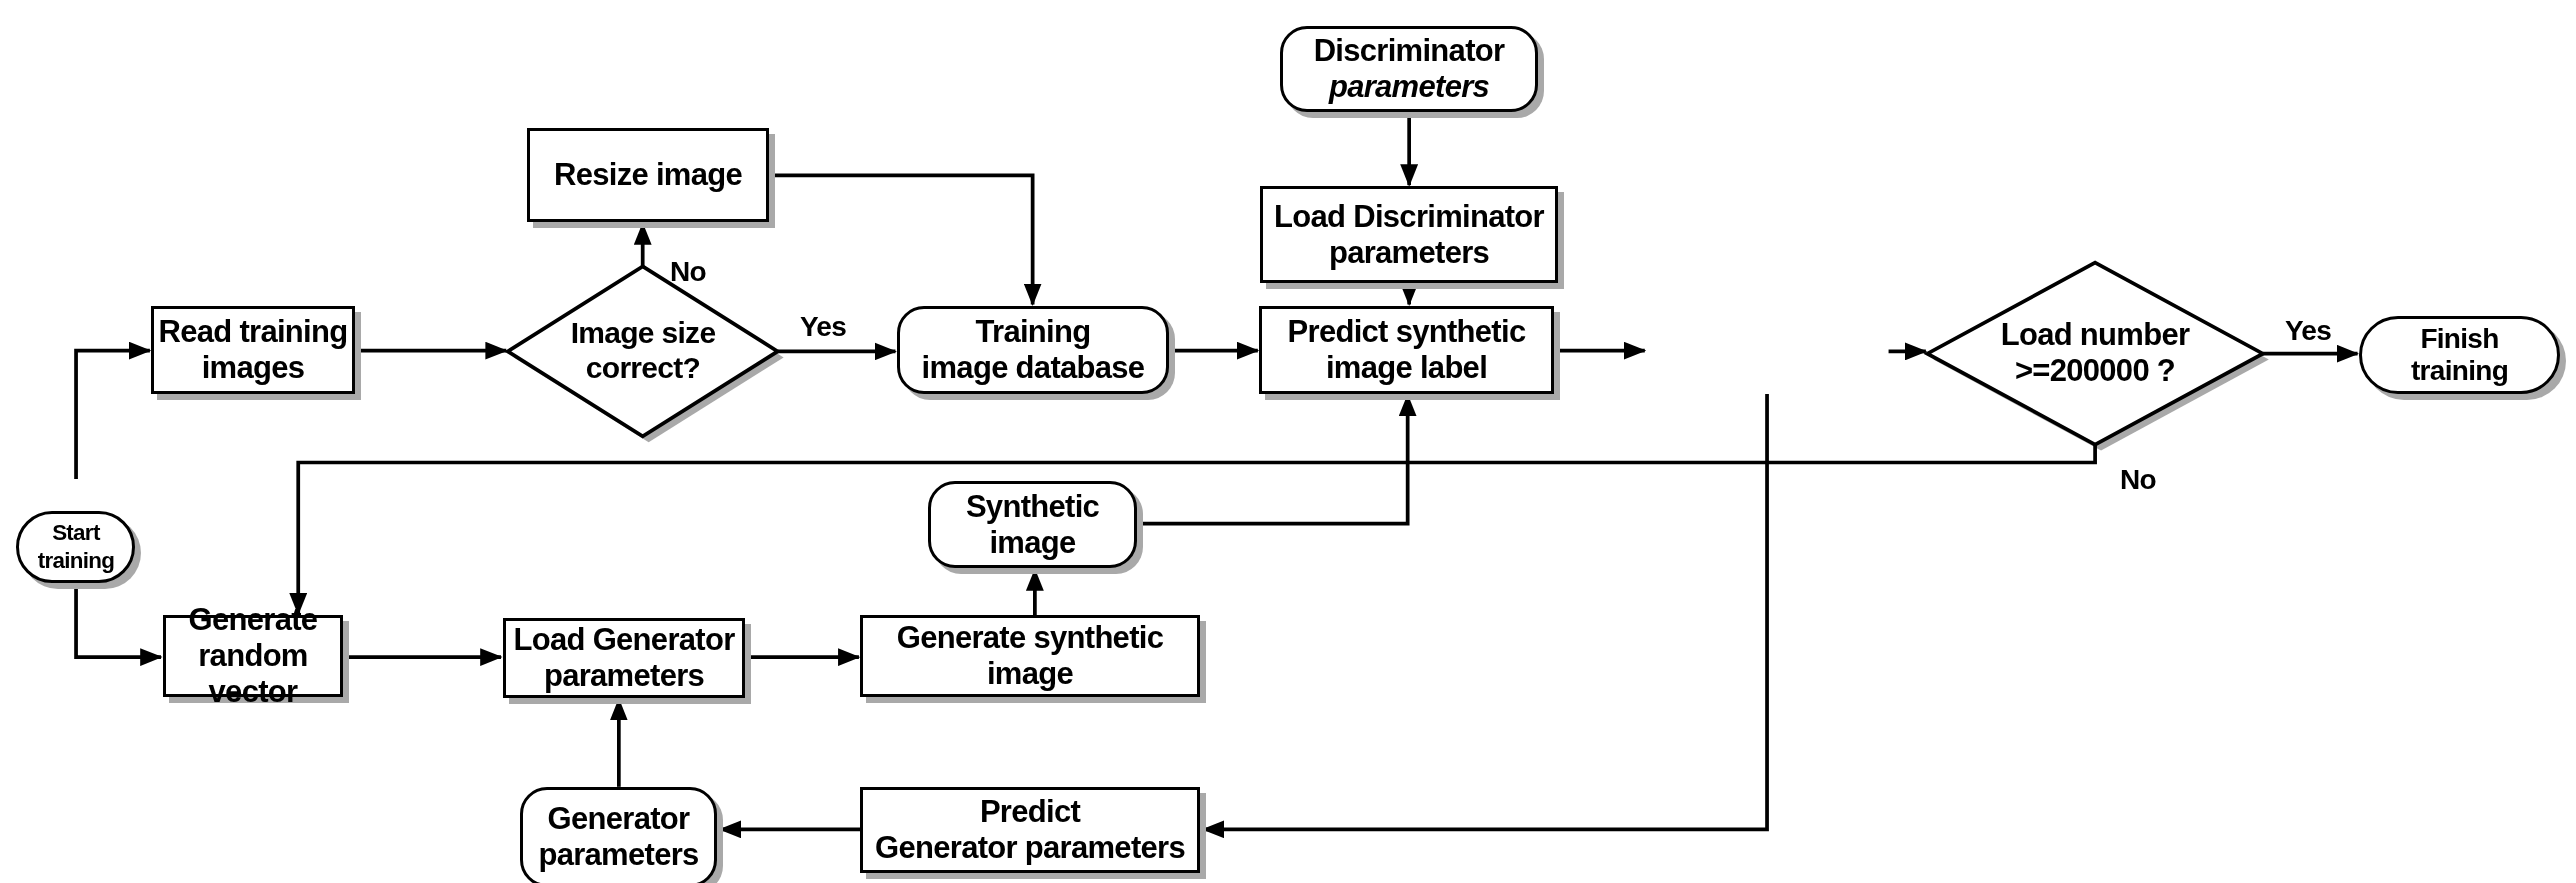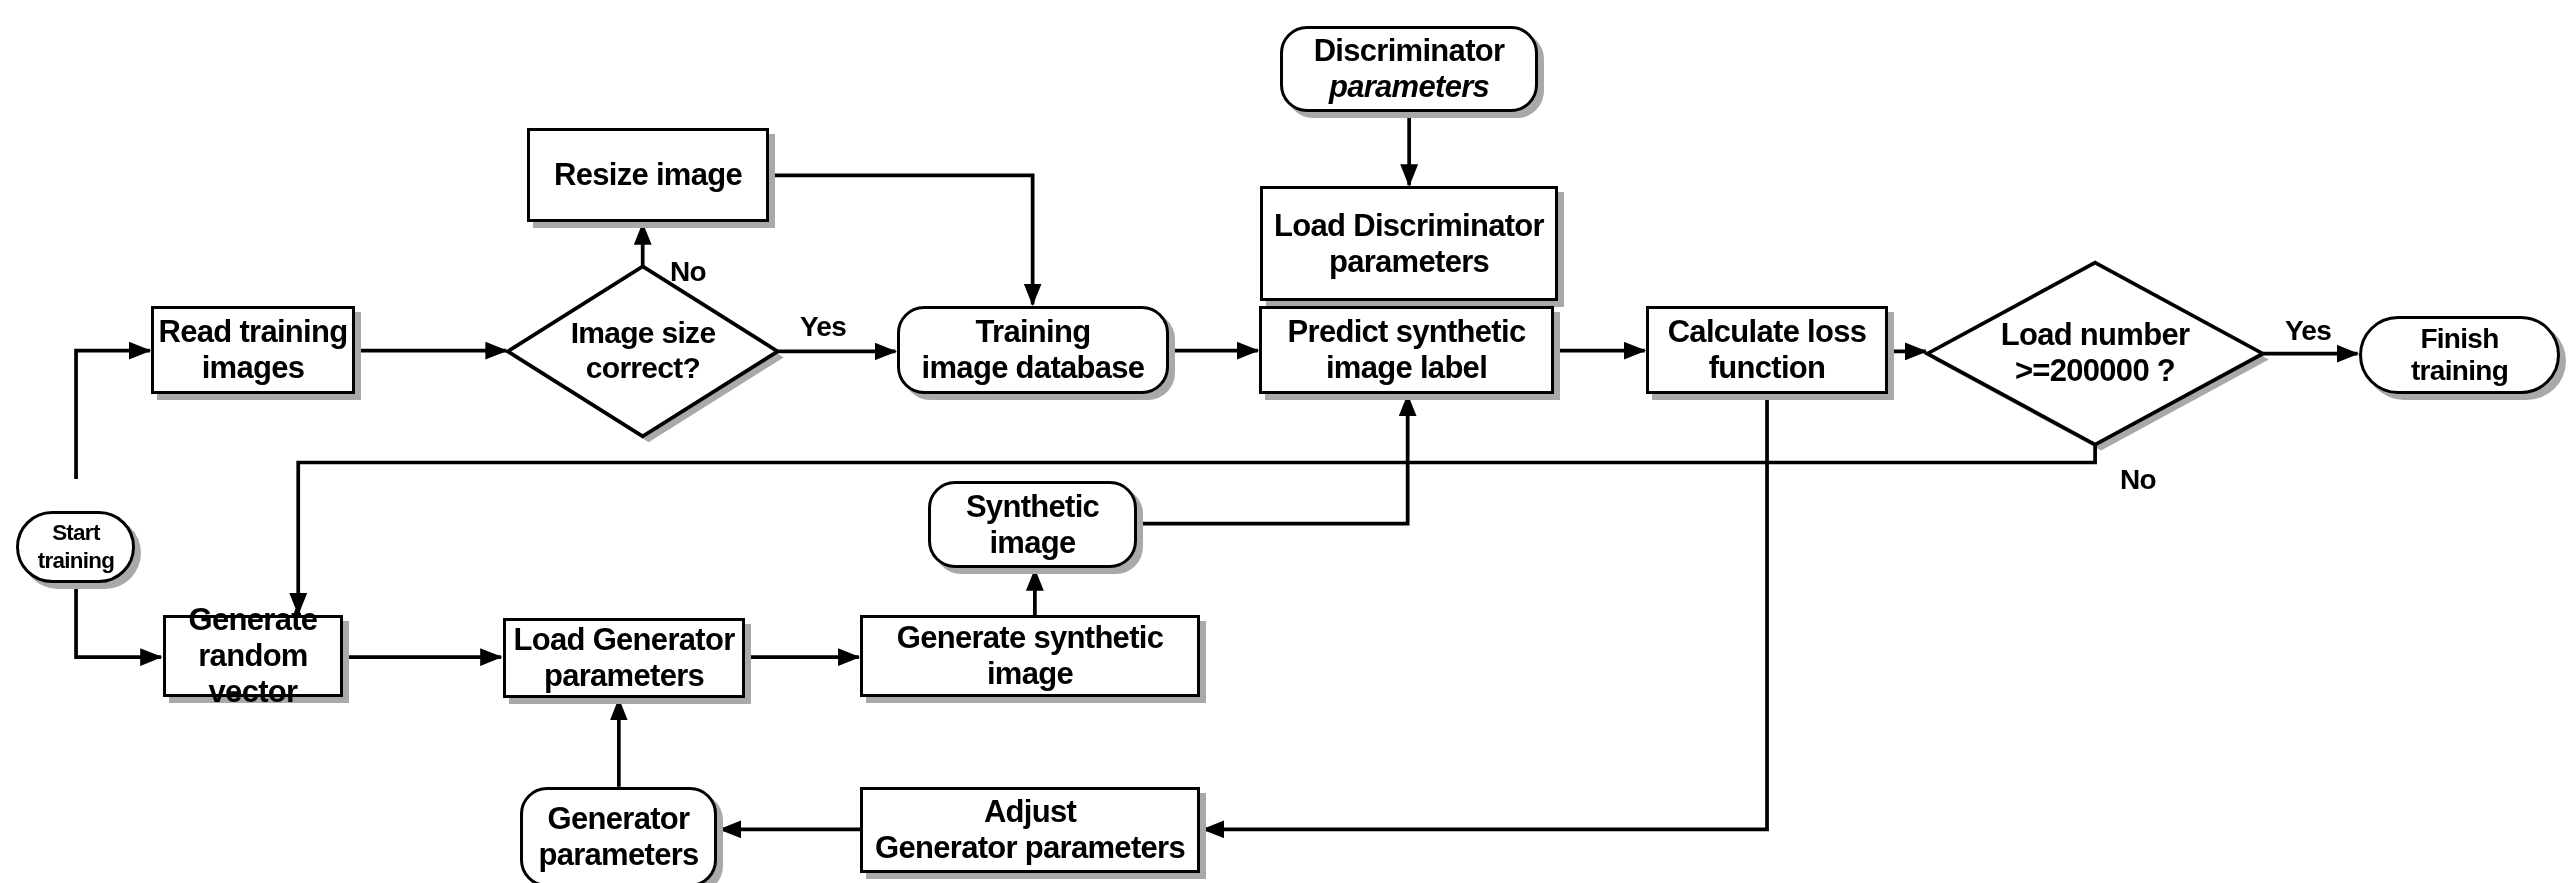--- a/index.html
+++ b/index.html
@@ -78,52 +78,48 @@
 
   <div class="node" style="left:151px; top:306px; width:204px; height:88px;">
     <span>Read training</span>
     <span>images</span>
   </div>
 
   <div class="node" style="left:527px; top:128px; width:242px; height:94px;">
     <span>Resize image</span>
   </div>
 
-  <div class="node" style="left:1260px; top:186px; width:298px; height:115px;">
+  <div class="node" style="left:1260px; top:186px; width:298px; height:97px;">
     <span>Load Discriminator</span>
     <span>parameters</span>
   </div>
 
   <div class="node" style="left:1259px; top:306px; width:295px; height:88px;">
     <span>Predict synthetic</span>
     <span>image label</span>
   </div>
 
-  <div class="node" style="left:1646px; top:306px; width:242px; height:88px;">
-    <span>Calculate loss</span>
-    <span>function</span>
-  </div>
 
   <div class="node" style="left:163px; top:615px; width:180px; height:82px;">
     <span>Generate</span>
     <span>random vector</span>
   </div>
 
   <div class="node" style="left:503px; top:618px; width:242px; height:80px;">
     <span>Load Generator</span>
     <span>parameters</span>
   </div>
 
   <div class="node" style="left:860px; top:615px; width:340px; height:82px;">
     <span>Generate synthetic</span>
     <span>image</span>
   </div>
 
   <div class="node" style="left:860px; top:787px; width:340px; height:86px;">
-    <span>Adjust</span>
+    <span>Predict</span>
     <span>Generator parameters</span>
   </div>
 
   <div class="node rounded" style="left:897px; top:306px; width:272px; height:88px;">
     <span>Training</span>
     <span>image database</span>
   </div>
 
   <div class="node rounded" style="left:1280px; top:26px; width:258px; height:86px;">
     <span>Discriminator</span>

